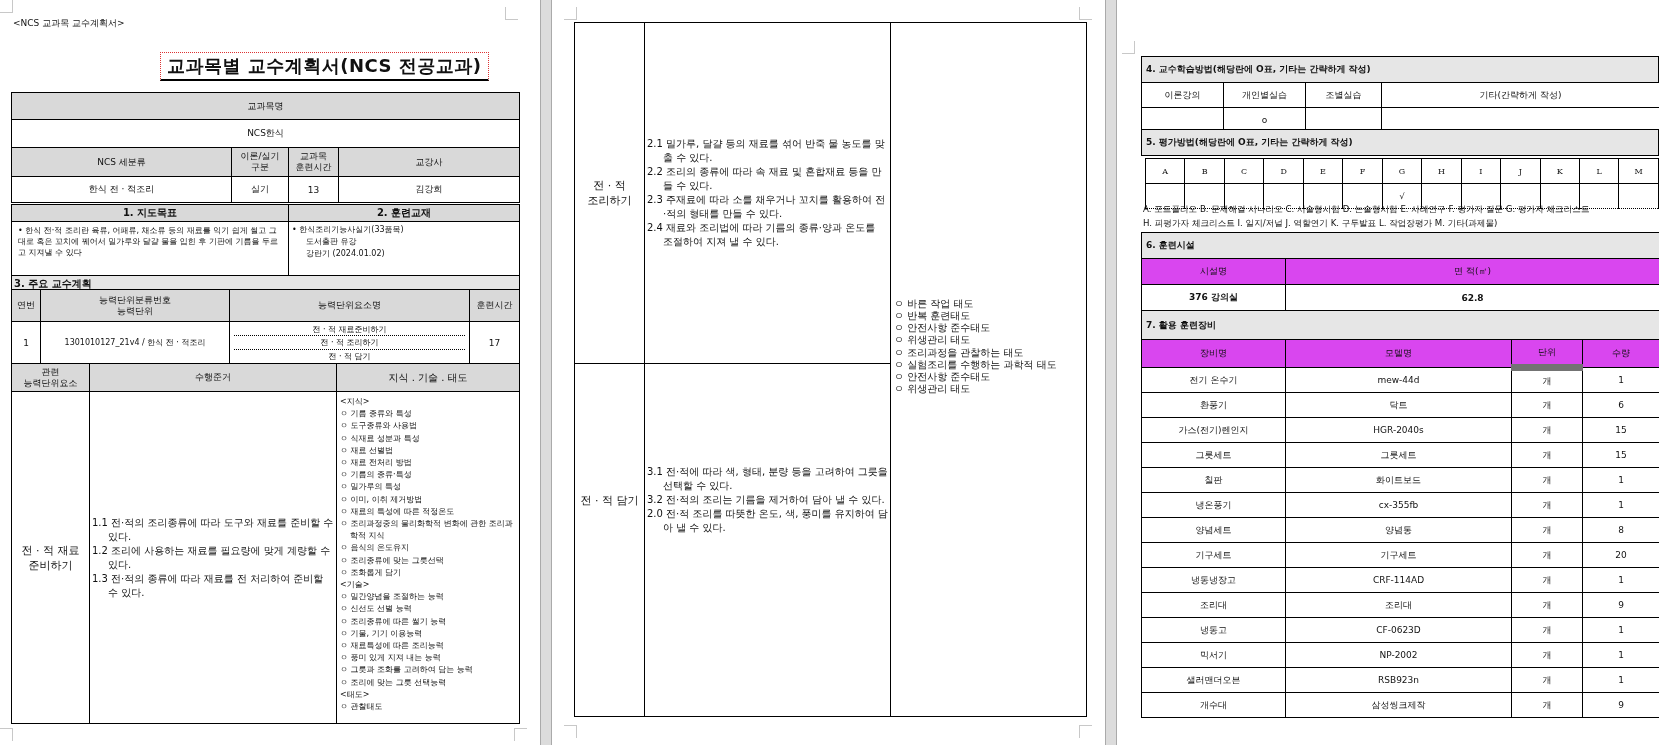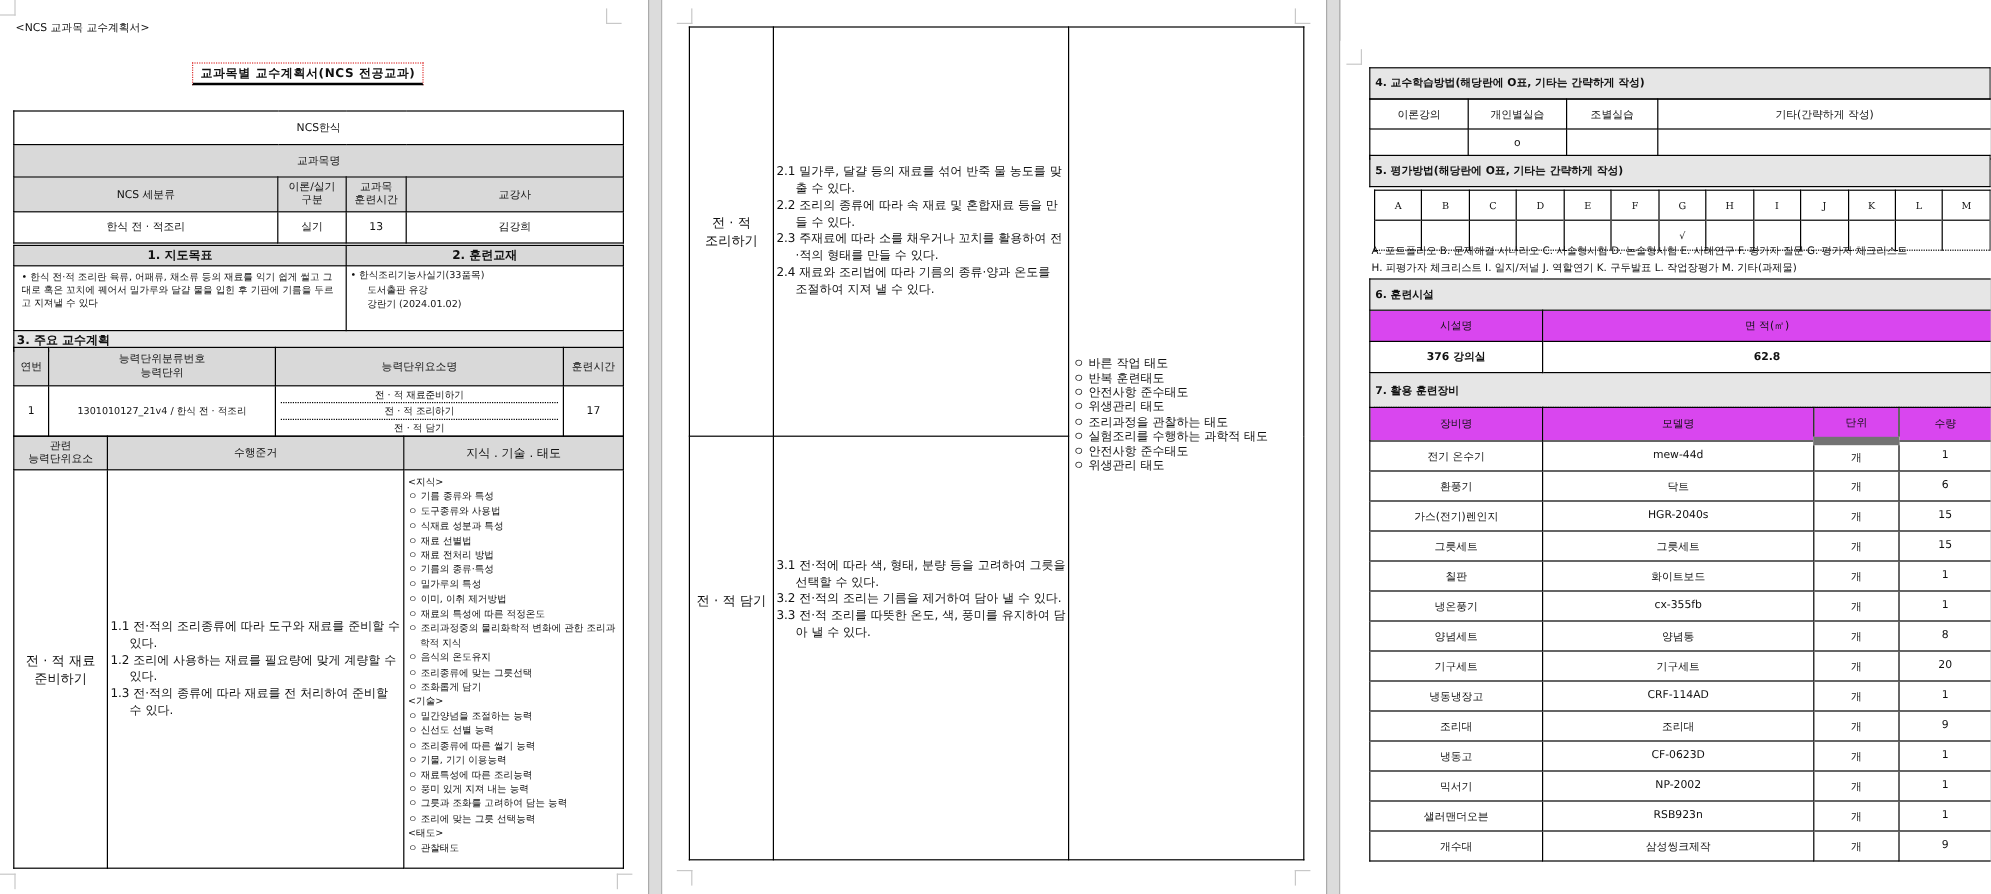--- a/index.html
+++ b/index.html
@@ -15,21 +15,21 @@
   .corner.br { border-left-width: 1px; border-top-width: 1px; }
 
   table { border-collapse: collapse; table-layout: fixed; }
   td, th { border: 1px solid #000; font-weight: normal; vertical-align: middle; text-align: center; overflow: hidden; }
   .hdr { background: #d9d9d9; }
   .hdr2 { background: #d946ef; }
   .sec { background: #e6e6e6; text-align: left; padding-left: 4px; font-weight: bold; }
   .dotted-b { border-bottom: 1px dotted #000; }
 
   .doc-label { position: absolute; left: 13px; top: 17px; font-size: 9px; }
-  .doc-title { position: absolute; left: 160px; top: 52px; font-size: 10px; font-weight: bold; padding: 1px 6px; border: 1px dotted #d33; border-bottom: 2px solid #000; letter-spacing: 0.5px; text-align: right; }
+  .doc-title { position: absolute; left: 160px; top: 52px; font-size: 18px; font-weight: bold; padding: 1px 6px; border: 1px dotted #d33; border-bottom: 2px solid #000; letter-spacing: 0.5px; text-align: right; }
 
   .p1 { font-size: 9px; }
   .p1 td { padding: 1px 2px; }
   .left-text { text-align: left; }
   .bullet-list { list-style: none; text-align: left; font-size: 8px; line-height: 12px; }
   .perf-list { list-style: none; text-align: left; font-size: 10px; line-height: 14px; }
   .perf-list li { padding-left: 16px; text-indent: -16px; }
   .ksa { text-align: left; vertical-align: top; font-size: 8px; line-height: 12.2px; padding: 4px 3px !important; }
   .ksa .item { padding-left: 10px; text-indent: -10px; }
 
@@ -52,25 +52,25 @@
   <div class="doc-title">교과목별 교수계획서(NCS 전공교과)</div>
 
   <table style="position:absolute;left:11px;top:92px;width:508px;">
     <colgroup>
         <col style="width:220px">
         <col style="width:57px">
         <col style="width:50px">
         <col style="width:181px">
       </colgroup>
     <tbody>
-        <tr style="height:28px">
+        <tr style="height:27px">
+          <td colspan="4" class="hdr">교과목명</td>
+        </tr>
+    <tr style="height:28px">
           <td colspan="4">NCS한식</td>
-        </tr>
-    <tr style="height:27px">
-          <td colspan="4" class="hdr">교과목명</td>
         </tr>
     <tr style="height:29px">
       <td class="hdr">NCS 세분류</td>
       <td class="hdr" style="white-space:pre-line;line-height:11px;">이론/실기
 구분</td>
       <td class="hdr" style="white-space:pre-line;line-height:11px;">교과목
 훈련시간</td>
       <td class="hdr">교강사</td>
     </tr>
     <tr style="height:26px">
@@ -226,21 +226,21 @@
         <div class="item">ㅇ 안전사항 준수태도</div>
         <div class="item">ㅇ 위생관리 태도</div>
       </td>
     </tr>
     <tr style="height:353px">
       <td style="white-space:pre-line;font-size:11px;line-height:15px;padding-bottom:80px;">전 · 적 담기</td>
       <td style="padding:0 2px 80px 2px;">
         <ul class="perf-list">
           <li>3.1 전·적에 따라 색, 형태, 분량 등을 고려하여 그릇을 선택할 수 있다.</li>
           <li>3.2 전·적의 조리는 기름을 제거하여 담아 낼 수 있다.</li>
-          <li>3.3 전·적 조리를 따뜻한 온도, 색, 풍미를 유지하여 담아 낼 수 있다.</li>
+          <li>2.0 전·적 조리를 따뜻한 온도, 색, 풍미를 유지하여 담아 낼 수 있다.</li>
         </ul>
       </td>
     </tr>
   </tbody>
     </table>
 
   <div class="corner bl" style="left:12px;top:725px;"></div>
   <div class="corner br" style="left:527px;top:725px;"></div>
 </div>
 

